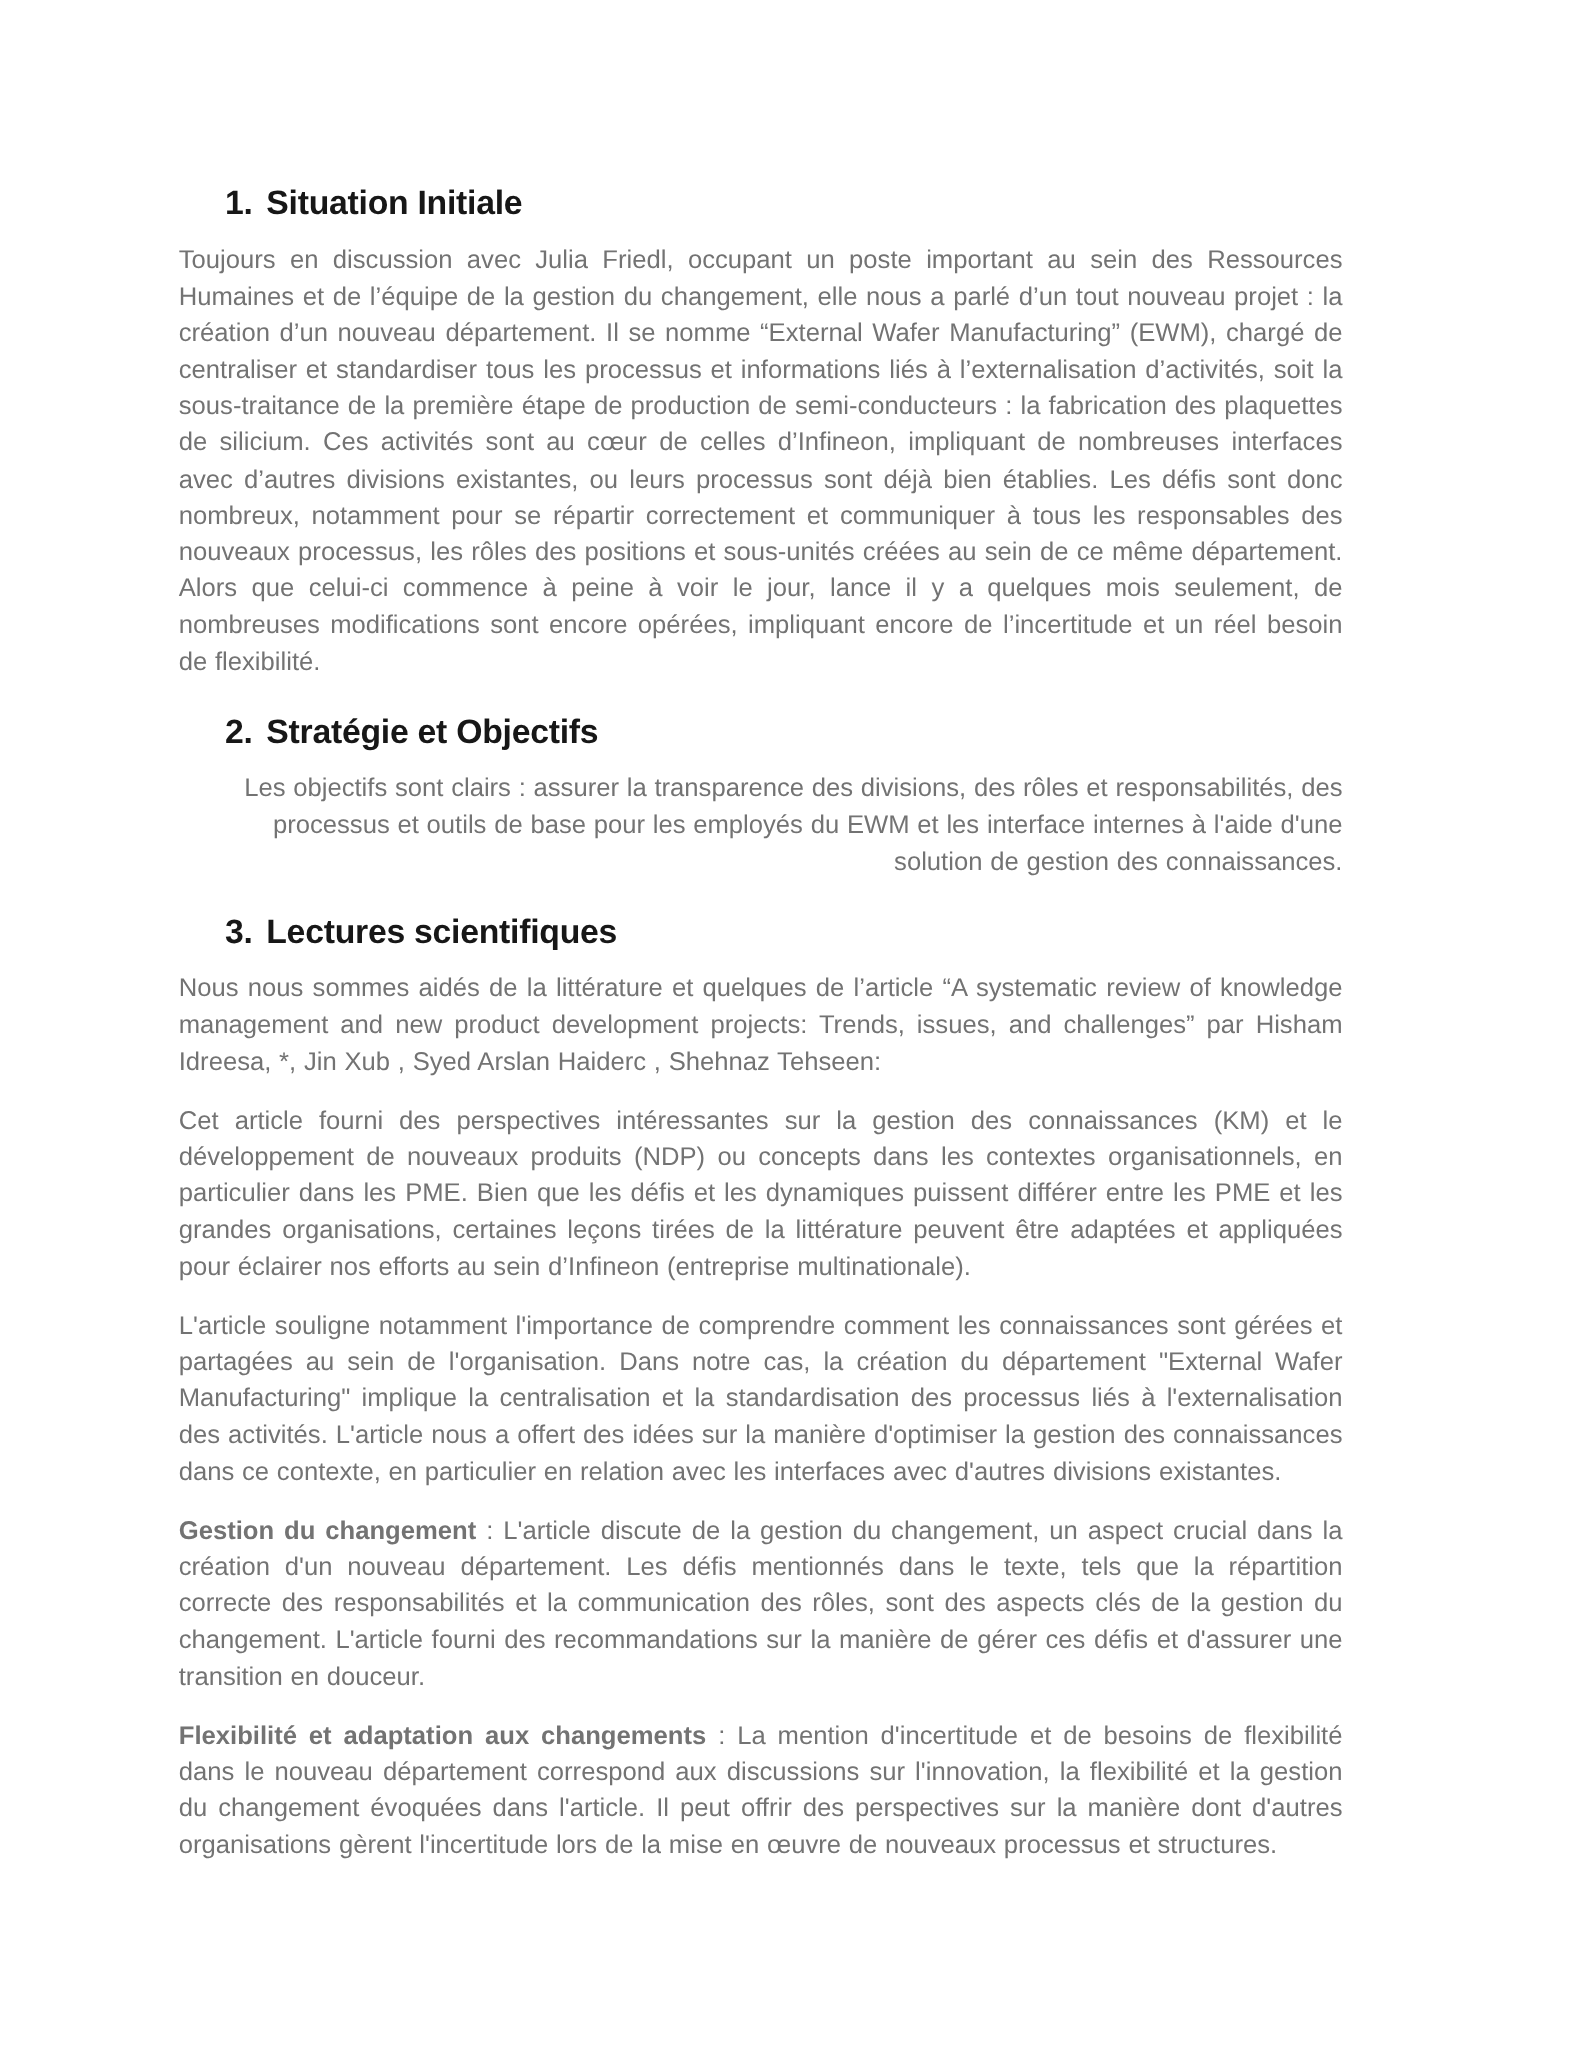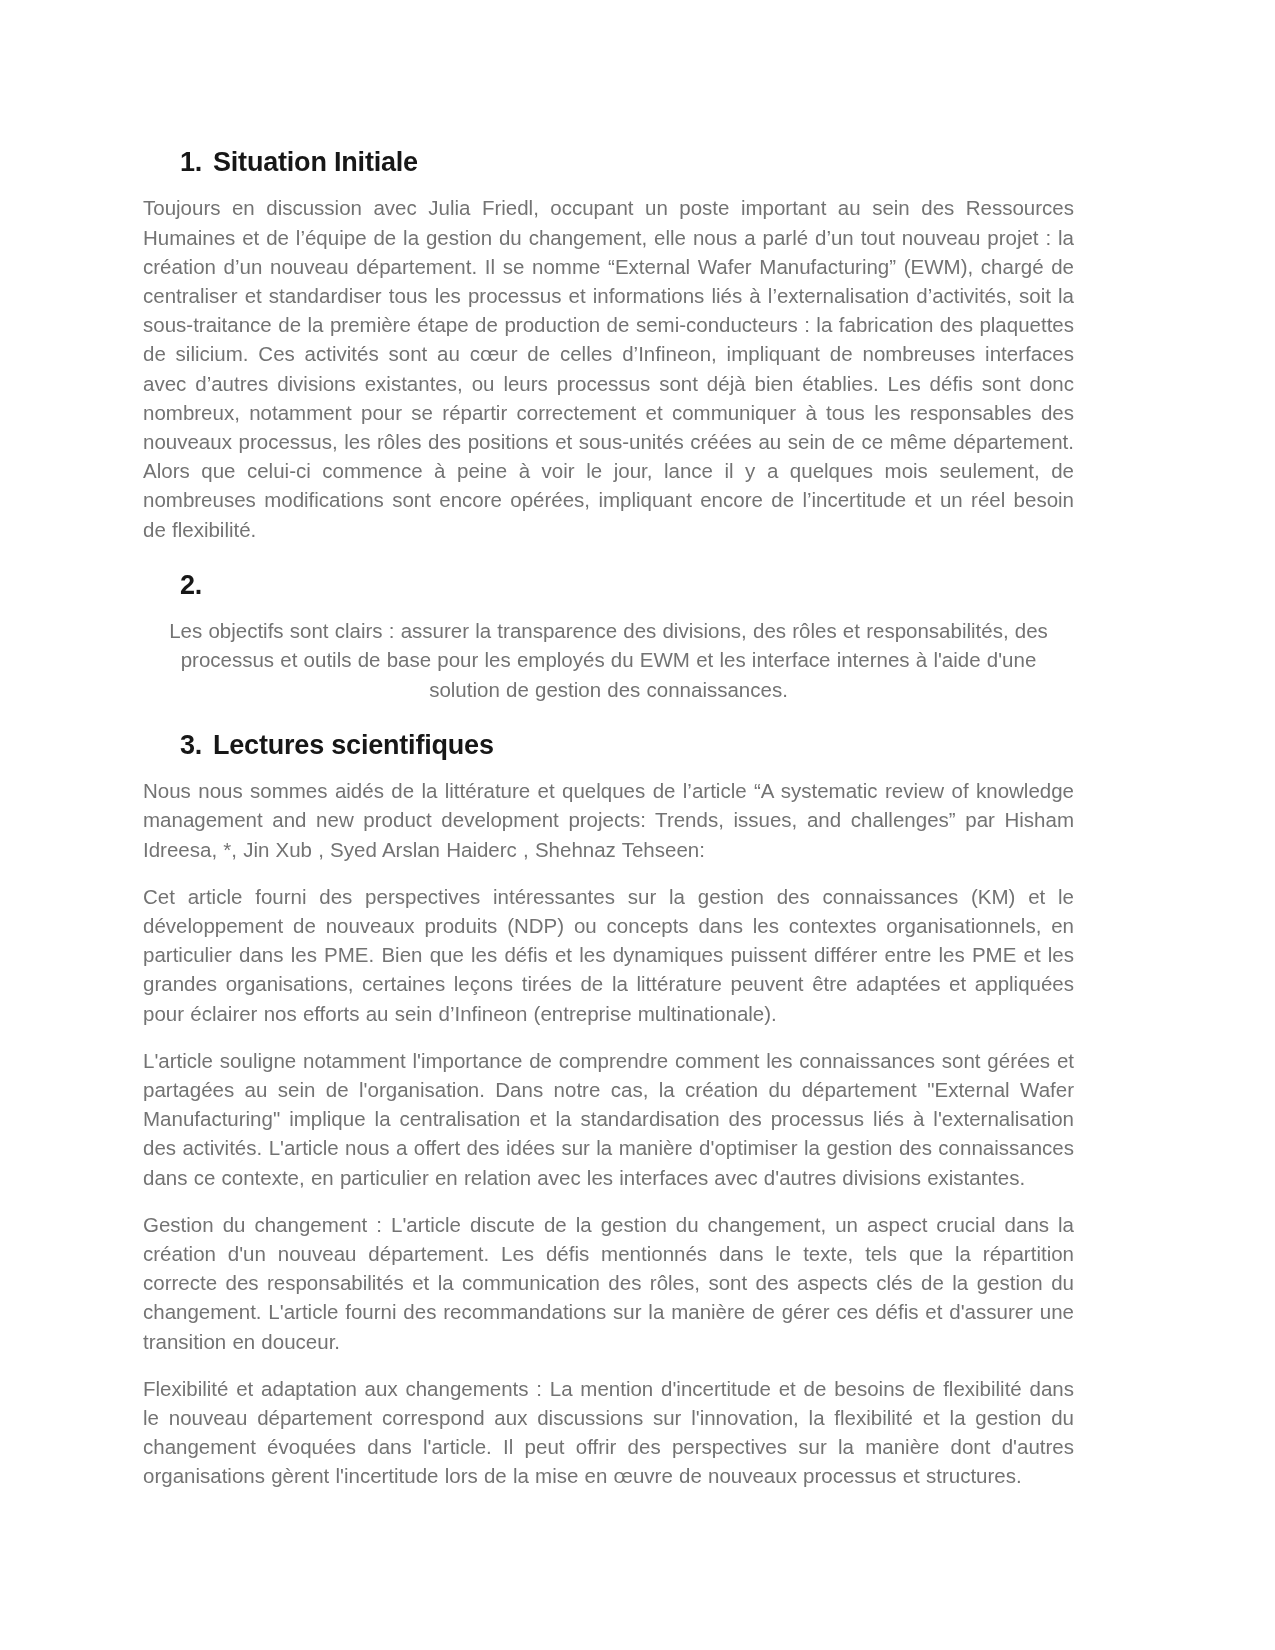--- a/index.html
+++ b/index.html
@@ -48,41 +48,42 @@
   }
   .paragraph {
     font-size: 20.5px;
     line-height: 29.2px;
     margin: 0 0 18px 0;
     text-align: justify;
     color: #737373;
     word-spacing: 0.5px;
   }
   .paragraph.align-left {
-    text-align: center;
+    text-align: right;
   }
   .run-italic {
   }
   .run-bold {
-    font-weight: 400;
+    font-weight: 700;
     margin-top: 12px;
   }
 </style>
 </head>
 <body>
 
 <div class="page">
   <div class="doc-body">
       <div class="section-heading">
         <span class="heading-number">1.</span>
         <span class="heading-text">Situation Initiale</span>
       </div>
       <p class="paragraph"><span>Toujours en discussion avec Julia Friedl, occupant un poste important au sein des Ressources Humaines et de l’équipe de la gestion du changement, elle nous a parlé d’un tout nouveau projet : la création d’un nouveau département. Il se nomme “External Wafer Manufacturing” (EWM), chargé de centraliser et standardiser tous les processus et informations liés à l’externalisation d’activités, soit la sous-traitance de la première étape de production de semi-conducteurs : la fabrication des plaquettes de silicium. Ces activités sont au cœur de celles d’Infineon, impliquant de nombreuses interfaces avec d’autres divisions existantes, ou leurs processus sont déjà bien établies. Les défis sont donc nombreux, notamment pour se répartir correctement et communiquer à tous les responsables des nouveaux processus, les rôles des positions et sous-unités créées au sein de ce même département. Alors que celui-ci commence à peine à voir le jour, lance il y a quelques mois seulement, de nombreuses modifications sont encore opérées, impliquant encore de l’incertitude et un réel besoin de flexibilité.</span></p>
       <div class="section-heading">
         <span class="heading-number">2.</span>
+        <span class="heading-text">Stratégie et Objectifs</span>
       </div>
       <p class="paragraph align-left"><span>Les objectifs sont clairs : assurer la transparence des divisions, des rôles et responsabilités, des processus et outils de base pour les employés du EWM et les interface internes à l'aide d'une solution de gestion des connaissances.</span></p>
       <div class="section-heading">
         <span class="heading-number">3.</span>
         <span class="heading-text">Lectures scientifiques</span>
       </div>
       <p class="paragraph"><span>Nous nous sommes aidés de la littérature et quelques de l’article </span><span class="run-italic">“A systematic review of knowledge management and new product development projects: Trends, issues, and challenges”</span><span> par Hisham Idreesa, *, Jin Xub , Syed Arslan Haiderc , Shehnaz Tehseen:</span></p>
       <p class="paragraph"><span>Cet article fourni des perspectives intéressantes sur la gestion des connaissances (KM) et le développement de nouveaux produits (NDP) ou concepts dans les contextes organisationnels, en particulier dans les PME. Bien que les défis et les dynamiques puissent différer entre les PME et les grandes organisations, certaines leçons tirées de la littérature peuvent être adaptées et appliquées pour éclairer nos efforts au sein d’Infineon (entreprise multinationale).</span></p>
       <p class="paragraph"><span>L'article souligne notamment l'importance de comprendre comment les connaissances sont gérées et partagées au sein de l'organisation. Dans notre cas, la création du département "External Wafer Manufacturing" implique la centralisation et la standardisation des processus liés à l'externalisation des activités. L'article nous a offert des idées sur la manière d'optimiser la gestion des connaissances dans ce contexte, en particulier en relation avec les interfaces avec d'autres divisions existantes.</span></p>
       <p class="paragraph"><span class="run-bold">Gestion du changement</span><span> : L'article discute de la gestion du changement, un aspect crucial dans la création d'un nouveau département. Les défis mentionnés dans le texte, tels que la répartition correcte des responsabilités et la communication des rôles, sont des aspects clés de la gestion du changement. L'article fourni des recommandations sur la manière de gérer ces défis et d'assurer une transition en douceur.</span></p>

